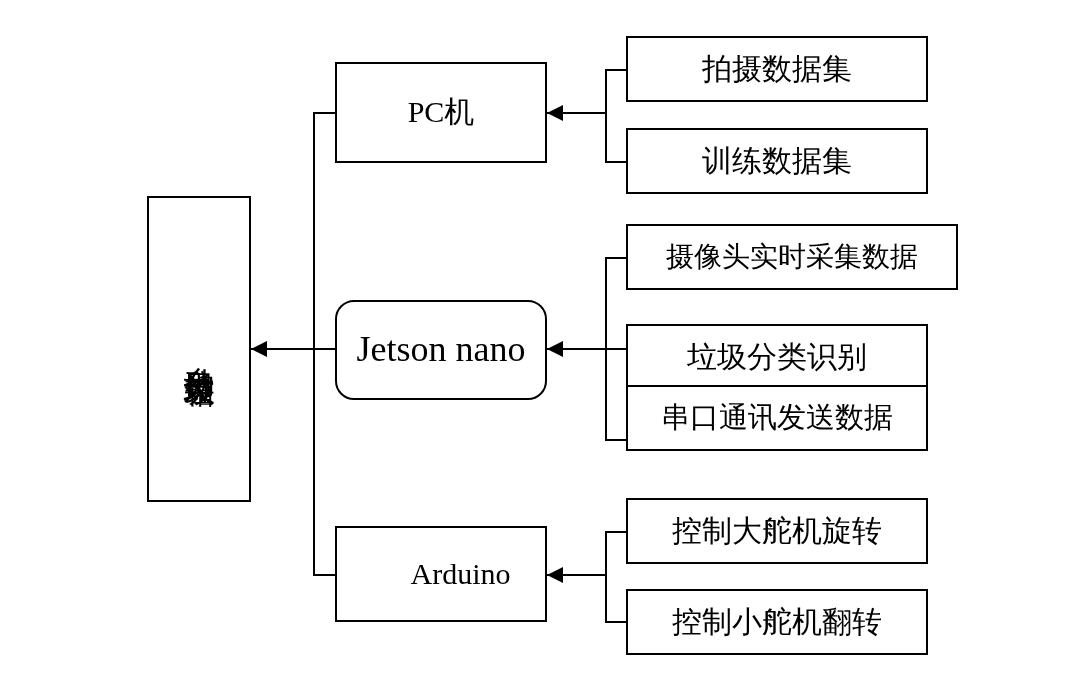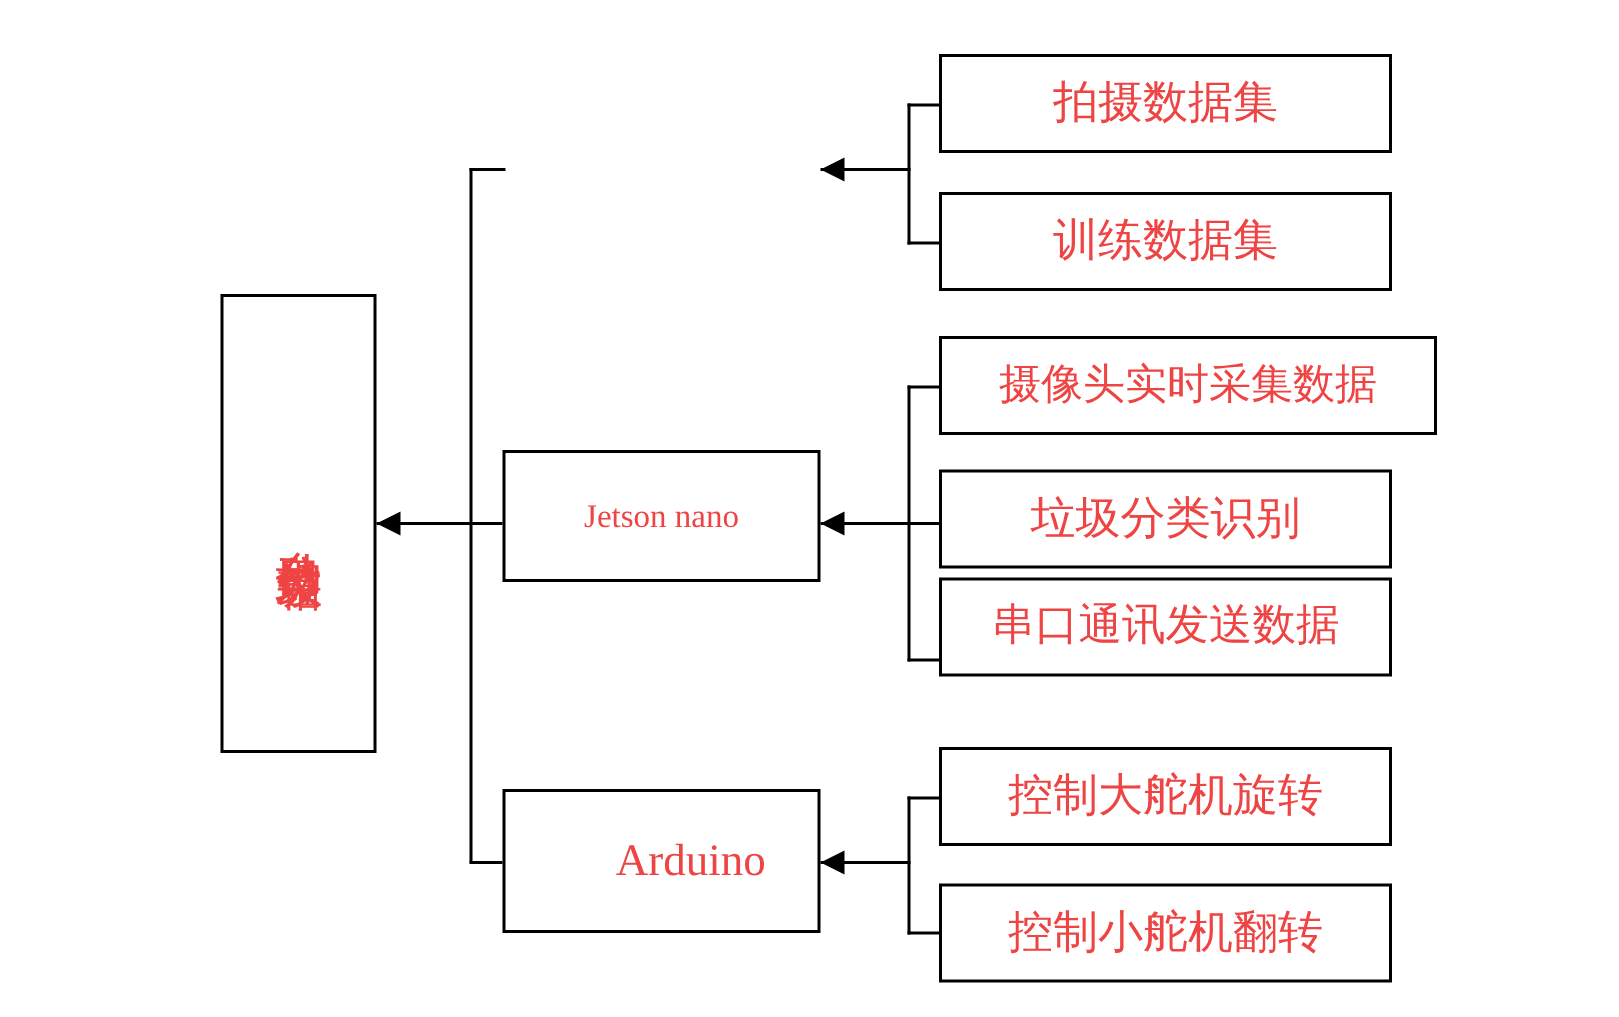--- a/index.html
+++ b/index.html
@@ -17,21 +17,21 @@
   }
   .box {
     position: absolute;
     border: 2px solid #000000;
     background: #ffffff;
     box-sizing: border-box;
     display: flex;
     align-items: center;
     justify-content: center;
     text-align: center;
-    color: #ef4444;
+    color: #000000;
     line-height: 1.15;
   }
   .vertical-label {
     writing-mode: vertical-rl;
     text-orientation: upright;
     letter-spacing: 2px;
   }
   .line {
     position: absolute;
     background: #000000;
@@ -58,47 +58,50 @@
 
   <div class="line hline" style="left:251px; top:348px; width:64px;"></div>
   <div class="arrow-left" style="left:251px; top:341px;"></div>
 
   <div class="line vline" style="left:313px; top:112px; width:2px; height:463px;"></div>
 
   <div class="line hline" style="left:313px; top:112px; width:24px;"></div>
   <div class="line hline" style="left:313px; top:348px; width:24px;"></div>
   <div class="line hline" style="left:313px; top:574px; width:24px;"></div>
 
+  <div class="box" style="left:335px; top:62px; width:212px; height:101px; font-size:30px;">
+    <span>PC机</span>
+  </div>
   <div class="line hline" style="left:547px; top:112px; width:60px;"></div>
   <div class="arrow-left" style="left:547px; top:105px;"></div>
   <div class="line vline" style="left:605px; top:69px; width:2px; height:94px;"></div>
   <div class="line hline" style="left:605px; top:69px; width:22px;"></div>
   <div class="line hline" style="left:605px; top:161px; width:22px;"></div>
 
   <div class="box" style="left:626px; top:36px; width:302px; height:66px; font-size:30px;">
     <span>拍摄数据集</span>
   </div>
   <div class="box" style="left:626px; top:128px; width:302px; height:66px; font-size:30px;text-align:right;">
     <span>训练数据集</span>
   </div>
 
-  <div class="box" style="left:335px; top:300px; width:212px; height:88px; font-size:22px;">
+  <div class="box" style="left:335px; top:300px; width:212px; height:100px; font-size:36px;border-radius:19px;">
     <span>Jetson nano</span>
   </div>
   <div class="line hline" style="left:547px; top:348px; width:60px;"></div>
   <div class="arrow-left" style="left:547px; top:341px;"></div>
   <div class="line vline" style="left:605px; top:257px; width:2px; height:184px;"></div>
   <div class="line hline" style="left:605px; top:257px; width:22px;"></div>
   <div class="line hline" style="left:605px; top:348px; width:22px;"></div>
   <div class="line hline" style="left:605px; top:439px; width:22px;"></div>
 
   <div class="box" style="left:626px; top:224px; width:332px; height:66px; font-size:28px;">
     <span>摄像头实时采集数据</span>
   </div>
-  <div class="box" style="left:626px; top:313px; width:302px; height:66px; font-size:30px;">
+  <div class="box" style="left:626px; top:324px; width:302px; height:66px; font-size:30px;">
     <span>垃圾分类识别</span>
   </div>
   <div class="box" style="left:626px; top:385px; width:302px; height:66px; font-size:29px;">
     <span>串口通讯发送数据</span>
   </div>
 
   <div class="box" style="left:335px; top:526px; width:212px; height:96px; font-size:30px;padding-left:39px;">
     <span>Arduino</span>
   </div>
   <div class="line hline" style="left:547px; top:574px; width:60px;"></div>

